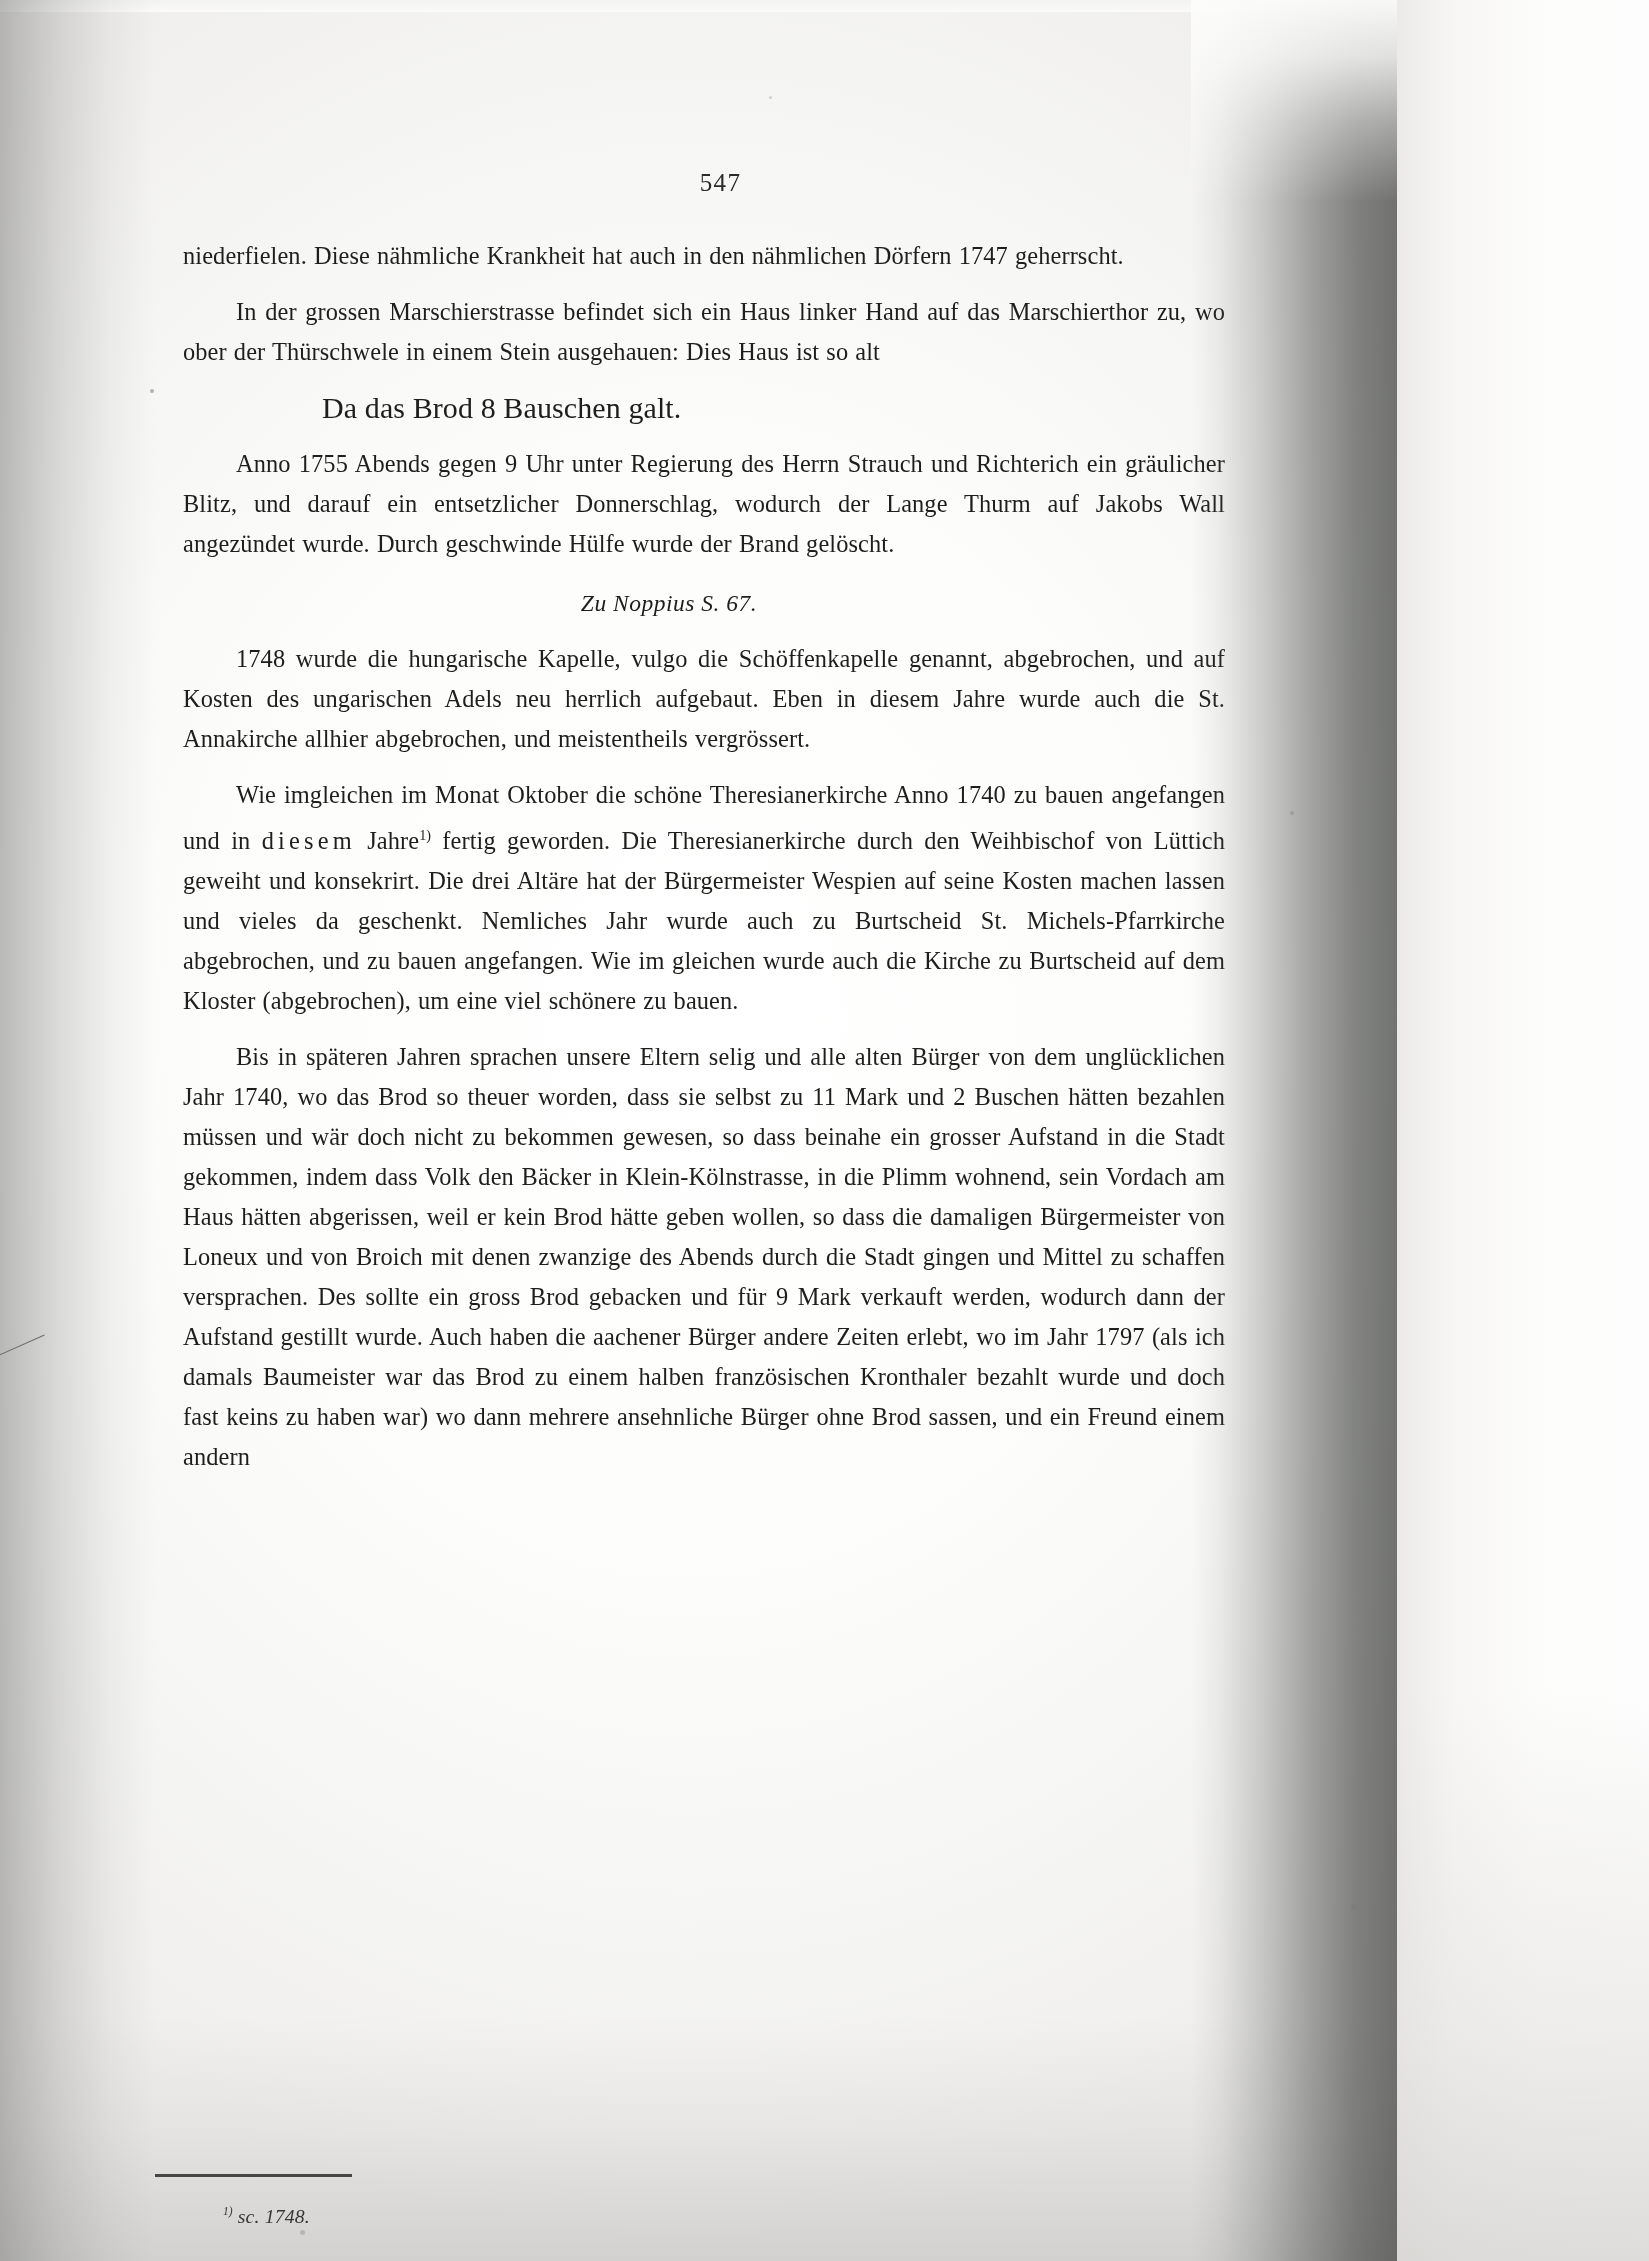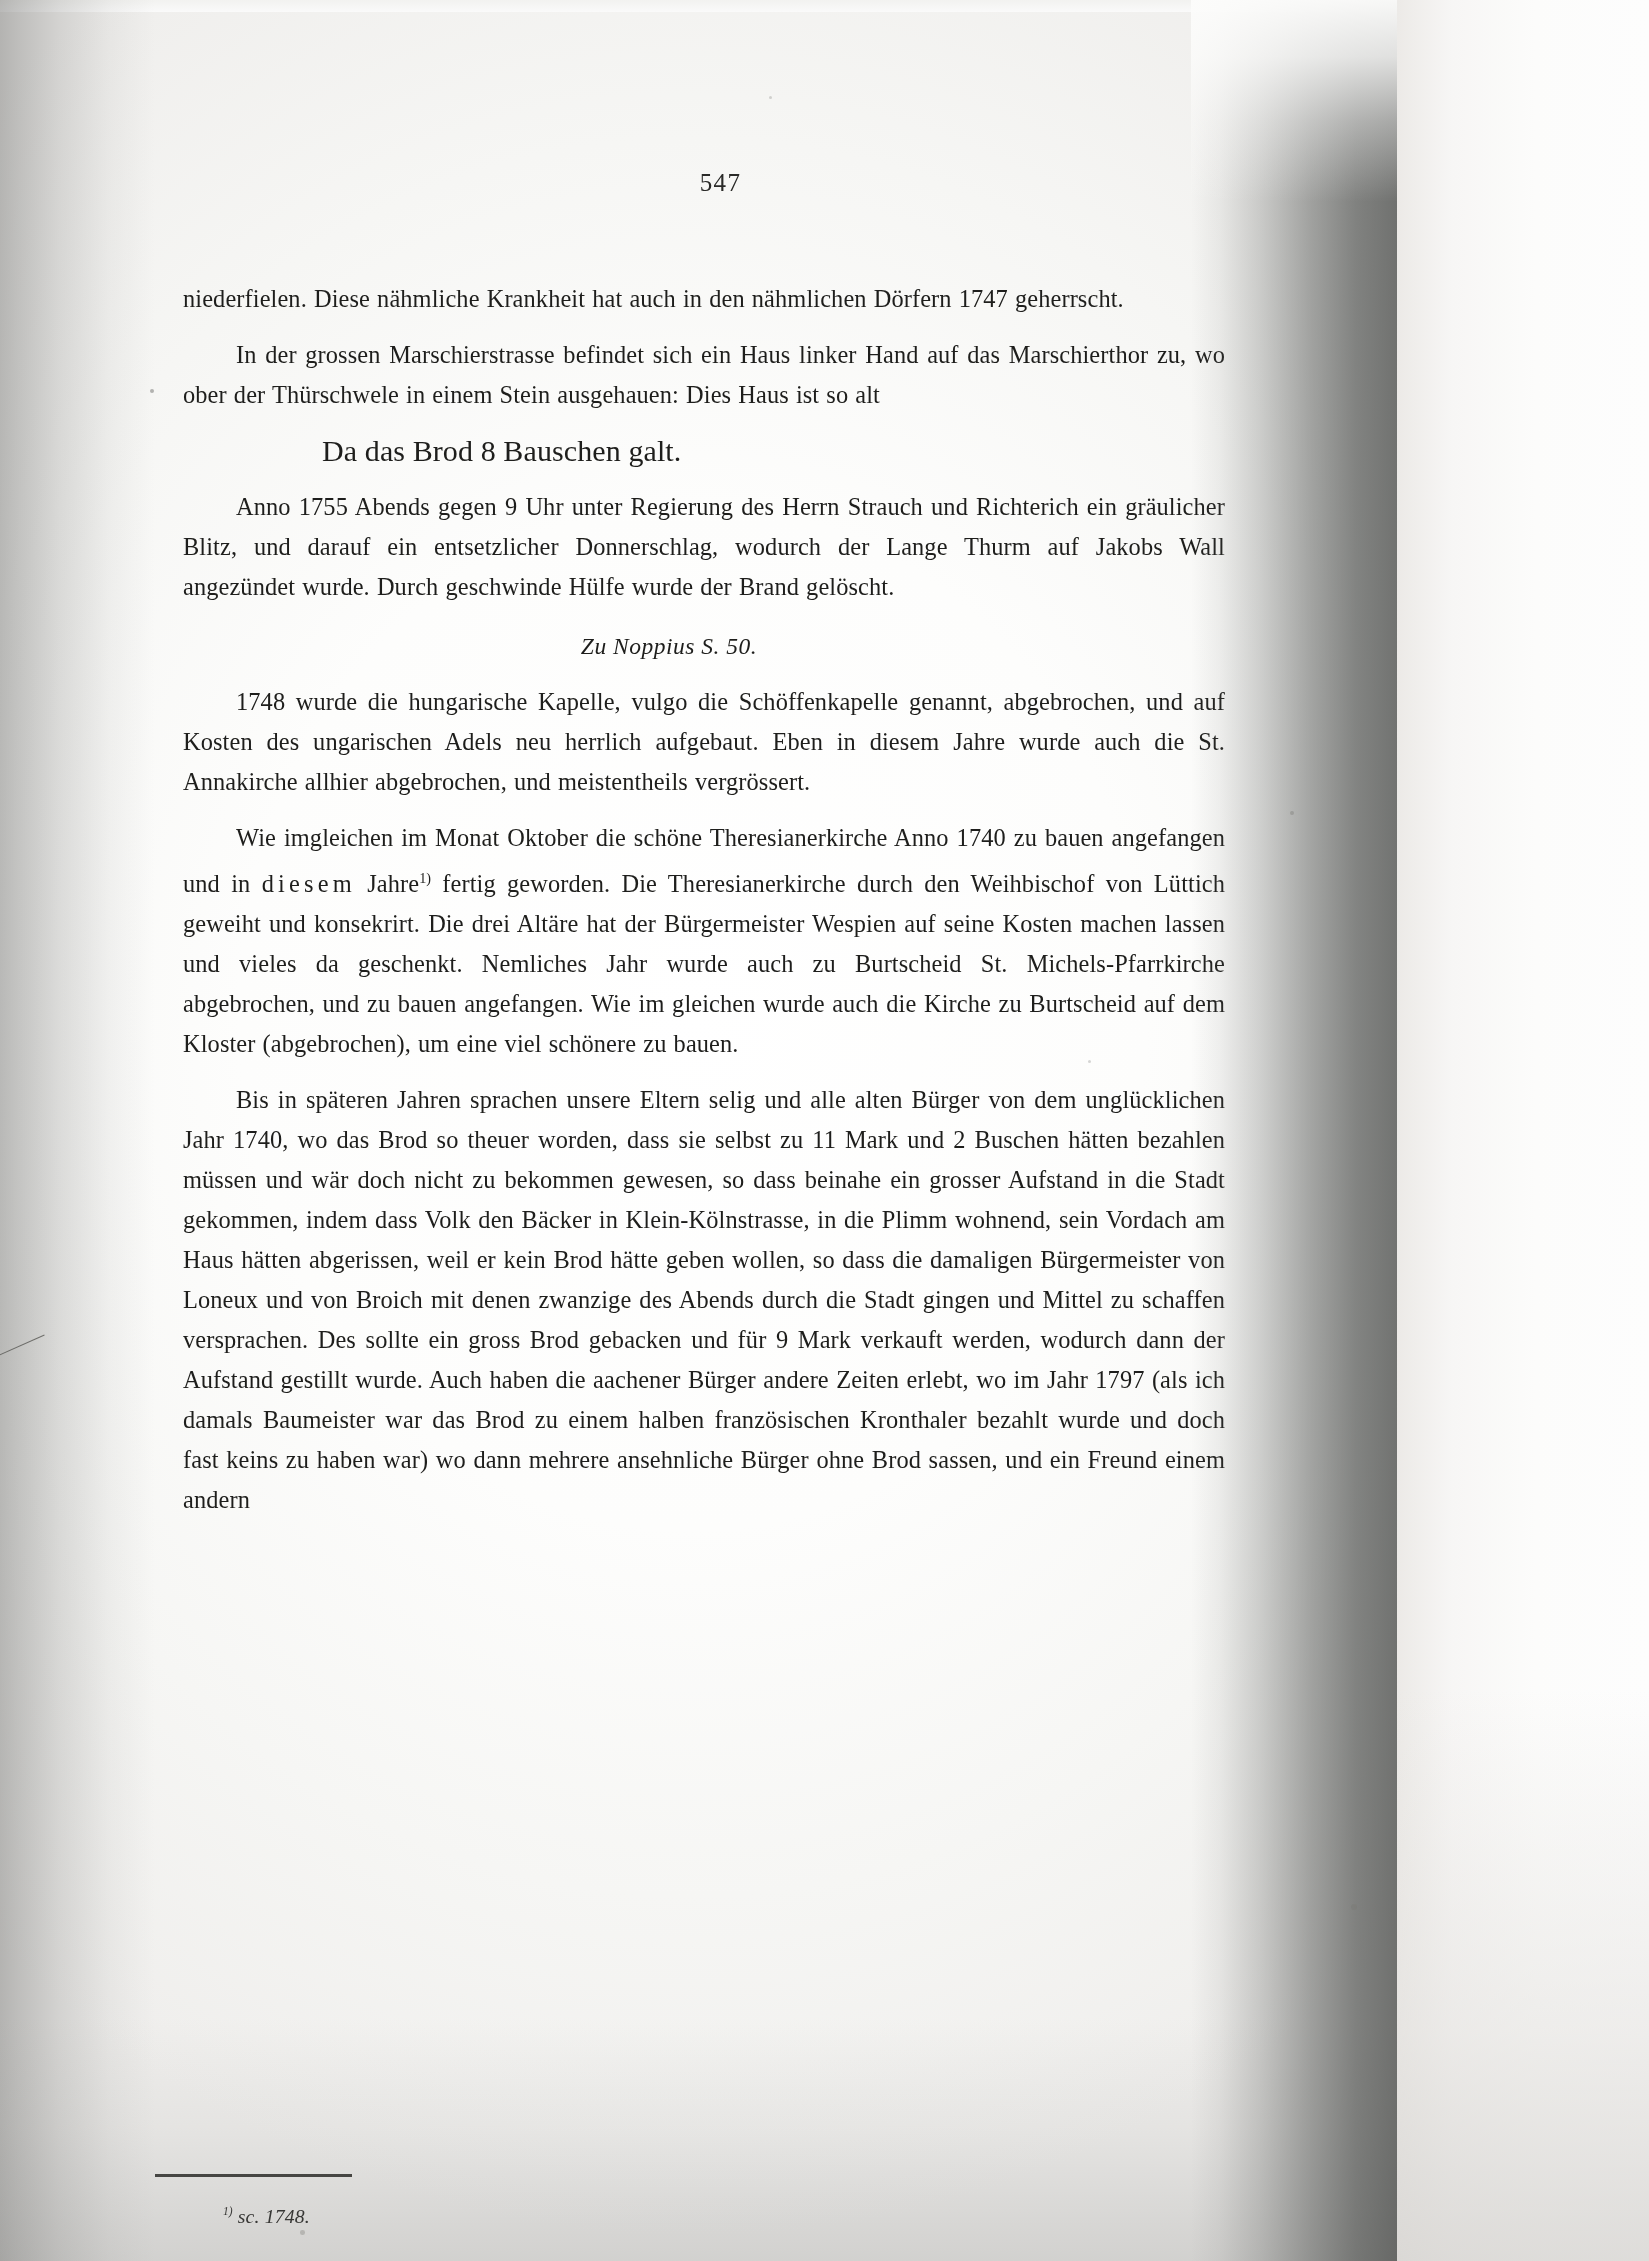--- a/index.html
+++ b/index.html
@@ -136,21 +136,21 @@
     left: 167px;
     top: 169px;
     width: 1074px;
   }
 
   .folio {
     text-align: center;
     font-size: 25px;
     letter-spacing: 1.4px;
     color: #2a2a28;
-    margin: 0 0 82px 0;
+    margin: 0 0 39px 0;
     padding-left: 33px;
     font-weight: 400;
   }
 
   p.body {
     margin: 16px;
     font-size: 24.4px;
     line-height: 40px;
     text-align: justify;
     text-justify: inter-word;
@@ -235,21 +235,21 @@
     <div class="folio">547</div>
 
     <p class="body noindent">niederfielen. Diese nähmliche Krankheit hat auch in den nähmlichen Dörfern 1747 geherrscht.</p>
 
     <p class="body indent">In der grossen Marschierstrasse befindet sich ein Haus linker Hand auf das Marschierthor zu, wo ober der Thürschwele in einem Stein ausgehauen:  Dies Haus ist so alt</p>
 
     <p class="verse">Da das Brod 8 Bauschen galt.</p>
 
     <p class="body indent">Anno 1755 Abends gegen 9 Uhr unter Regierung des Herrn Strauch und Richterich ein gräulicher Blitz, und darauf ein entsetzlicher Donnerschlag, wodurch der Lange Thurm auf Jakobs Wall angezündet wurde.  Durch geschwinde Hülfe wurde der Brand gelöscht.</p>
 
-    <h2 class="section-head">Zu Noppius S. 50.</h2>
+    <h2 class="section-head">Zu Noppius S. 67.</h2>
 
     <p class="body indent">1748 wurde die hungarische Kapelle, vulgo die Schöffenkapelle genannt, abgebrochen, und auf Kosten des ungarischen Adels neu herrlich aufgebaut.  Eben in diesem Jahre wurde auch die St. Annakirche allhier abgebrochen, und meistentheils vergrössert.</p>
 
     <p class="body indent"><span>Wie imgleichen im Monat Oktober die schöne Theresianerkirche Anno 1740 zu bauen angefangen und in </span><span class="spaced">diesem</span><span> Jahre</span><sup class="fn">1)</sup><span> fertig geworden. Die Theresianerkirche durch den Weihbischof von Lüttich geweiht und konsekrirt.  Die drei Altäre hat der Bürgermeister Wespien auf seine Kosten machen lassen und vieles da geschenkt. Nemliches Jahr wurde auch zu Burtscheid St. Michels-Pfarrkirche abgebrochen, und zu bauen angefangen.  Wie im gleichen wurde auch die Kirche zu Burtscheid auf dem Kloster (abgebrochen), um eine viel schönere zu bauen.</span></p>
 
     <p class="body indent">Bis in späteren Jahren sprachen unsere Eltern selig und alle alten Bürger von dem unglücklichen Jahr 1740, wo das Brod so theuer worden, dass sie selbst zu 11 Mark und 2 Buschen hätten bezahlen müssen und wär doch nicht zu bekommen gewesen, so dass beinahe ein grosser Aufstand in die Stadt gekommen, indem dass Volk den Bäcker in Klein-Kölnstrasse, in die Plimm wohnend, sein Vordach am Haus hätten abgerissen, weil er kein Brod hätte geben wollen, so dass die damaligen Bürgermeister von Loneux und von Broich mit denen zwanzige des Abends durch die Stadt gingen und Mittel zu schaffen versprachen.  Des sollte ein gross Brod gebacken und für 9 Mark verkauft werden, wodurch dann der Aufstand gestillt wurde.  Auch haben die aachener Bürger andere Zeiten erlebt, wo im Jahr 1797 (als ich damals Baumeister war das Brod zu einem halben französischen Kronthaler bezahlt wurde und doch fast keins zu haben war) wo dann mehrere ansehnliche Bürger ohne Brod sassen, und ein Freund einem andern</p>
 
   </div>
 
   <div id="footnote-area">

